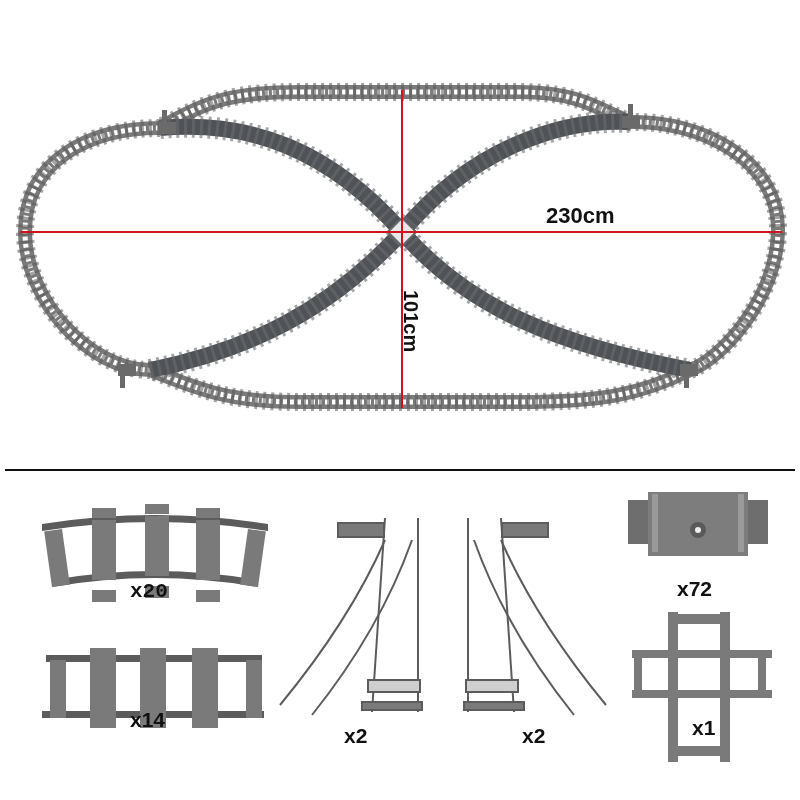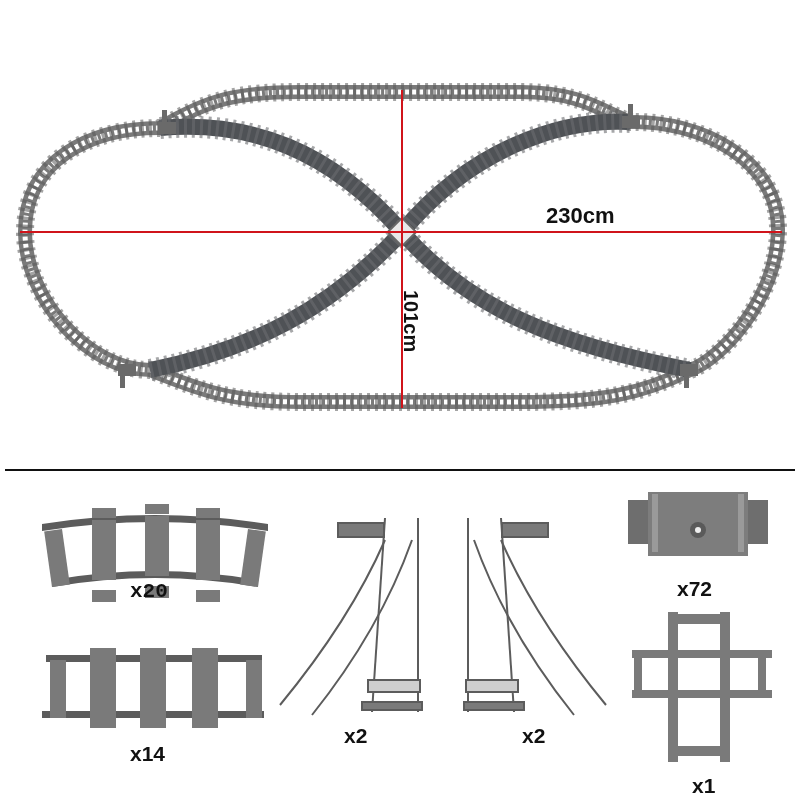--- a/index.html
+++ b/index.html
@@ -130,17 +130,17 @@
     <rect x="632" y="650" width="140" height="8"></rect>
     <rect x="632" y="690" width="140" height="8"></rect>
     <rect x="676" y="614" width="46" height="10"></rect>
     <rect x="676" y="746" width="46" height="10"></rect>
     <rect x="634" y="656" width="8" height="36"></rect>
     <rect x="758" y="656" width="8" height="36"></rect>
   </g>
 </svg>
 
 <div class="label qty" style="left:130px; top:580px;font-family:Liberation Mono, monospace;">x20</div>
-<div class="label qty" style="left:130px; top:742px;">x14</div>
+<div class="label qty" style="left:130px; top:708px;">x14</div>
 <div class="label qty" style="left:344px; top:724px;">x2</div>
 <div class="label qty" style="left:522px; top:724px;">x2</div>
 <div class="label qty" style="left:677px; top:577px;">x72</div>
-<div class="label qty" style="left:692px; top:774px;">x1</div>
+<div class="label qty" style="left:692px; top:716px;">x1</div>
 
 </body></html>

